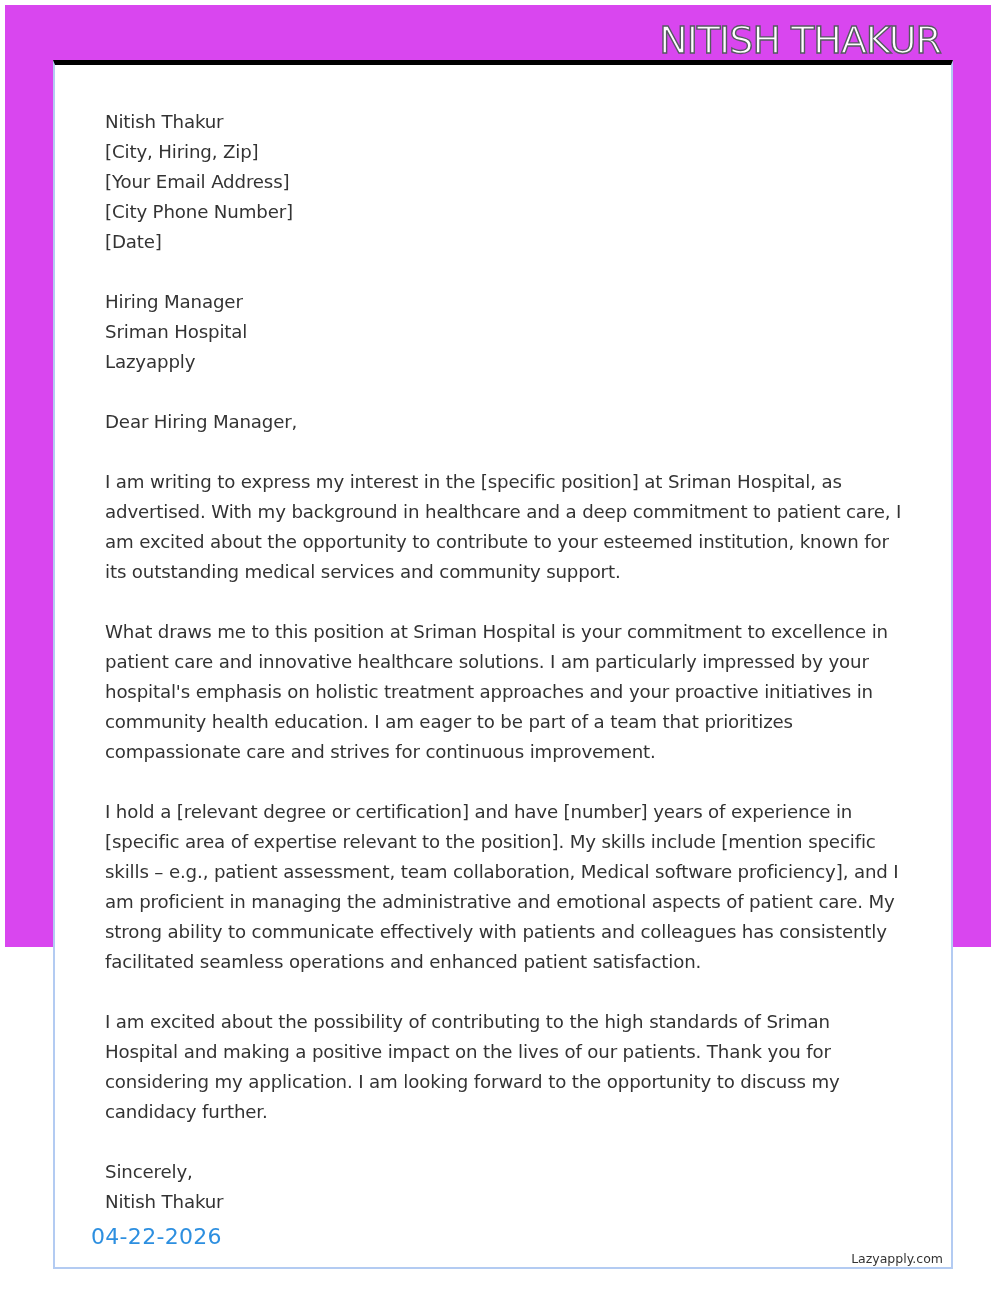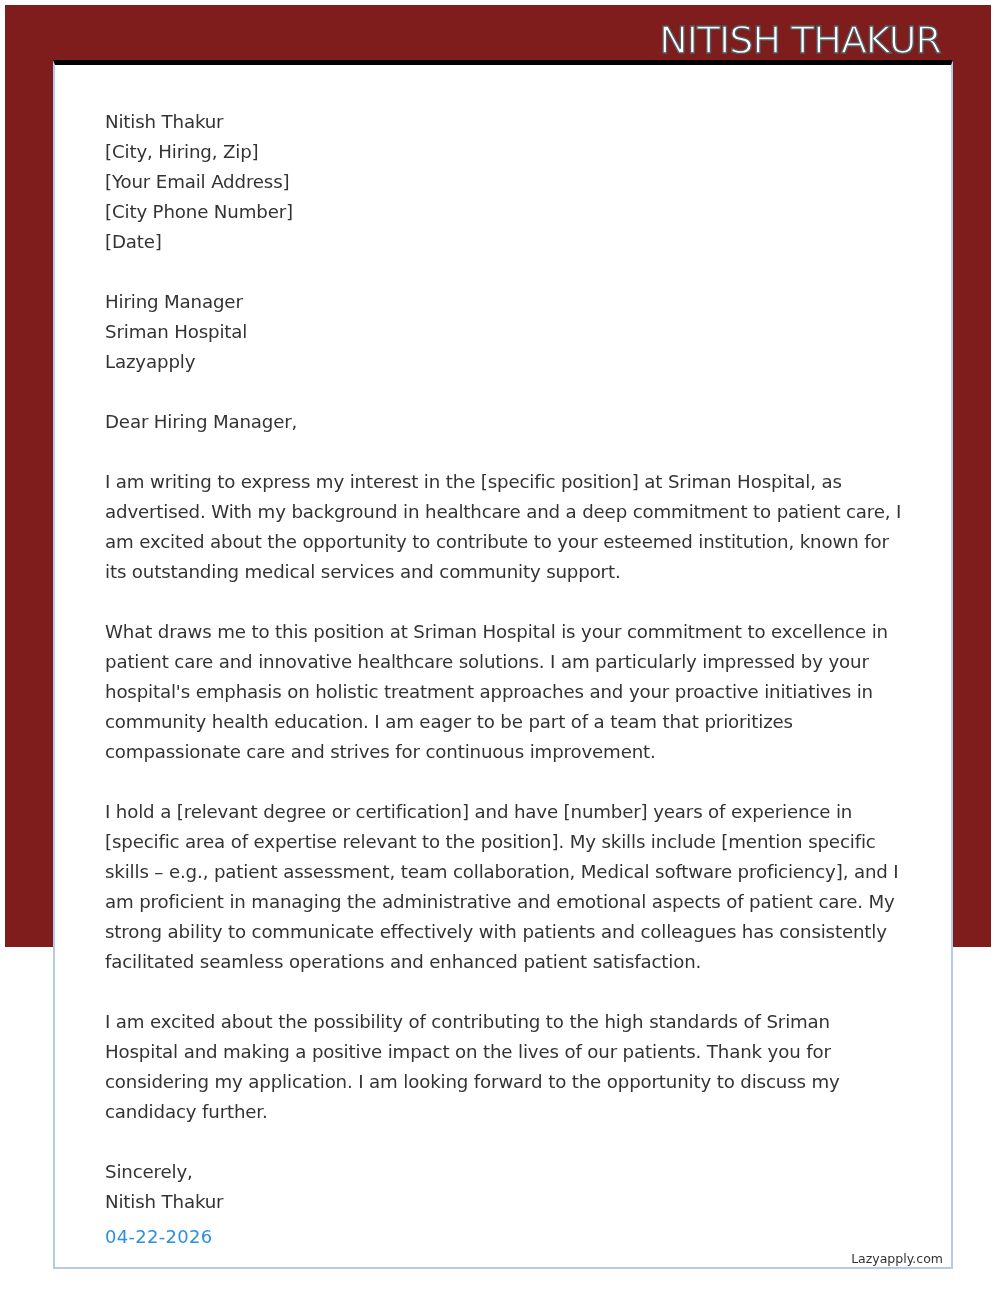--- a/index.html
+++ b/index.html
@@ -13,21 +13,21 @@
       position: relative;
       overflow: hidden;
       font-family: "DejaVu Sans", sans-serif;
     }
     .frame {
       position: absolute;
       left: 5px;
       top: 5px;
       width: 986px;
       height: 942px;
-      background: #7f1d1d;
+      background: #d946ef;
     }
     .header-name {
       position: absolute;
       right: 50px;
       top: 11px;
       font-family: "DejaVu Sans", sans-serif;
       font-size: 38px;
       letter-spacing: -1px;
       color: #ffffff;
       -webkit-text-stroke: 1.4px #555a60;
@@ -58,24 +58,24 @@
       letter-spacing: -0.15px;
     }
     .content p {
       margin: 0 0 30px 0;
     }
     .line {
       display: block;
     }
     .date-stamp {
       position: absolute;
-      left: 50px;
+      left: 36px;
       top: 1160px;
       color: #2d8fe0;
-      font-size: 18px;
+      font-size: 22px;
       line-height: 24px;
       letter-spacing: 0.3px;
     }
     .watermark {
       position: absolute;
       right: 8px;
       bottom: 0px;
       color: #333333;
       font-size: 12.5px;
       line-height: 16px;

